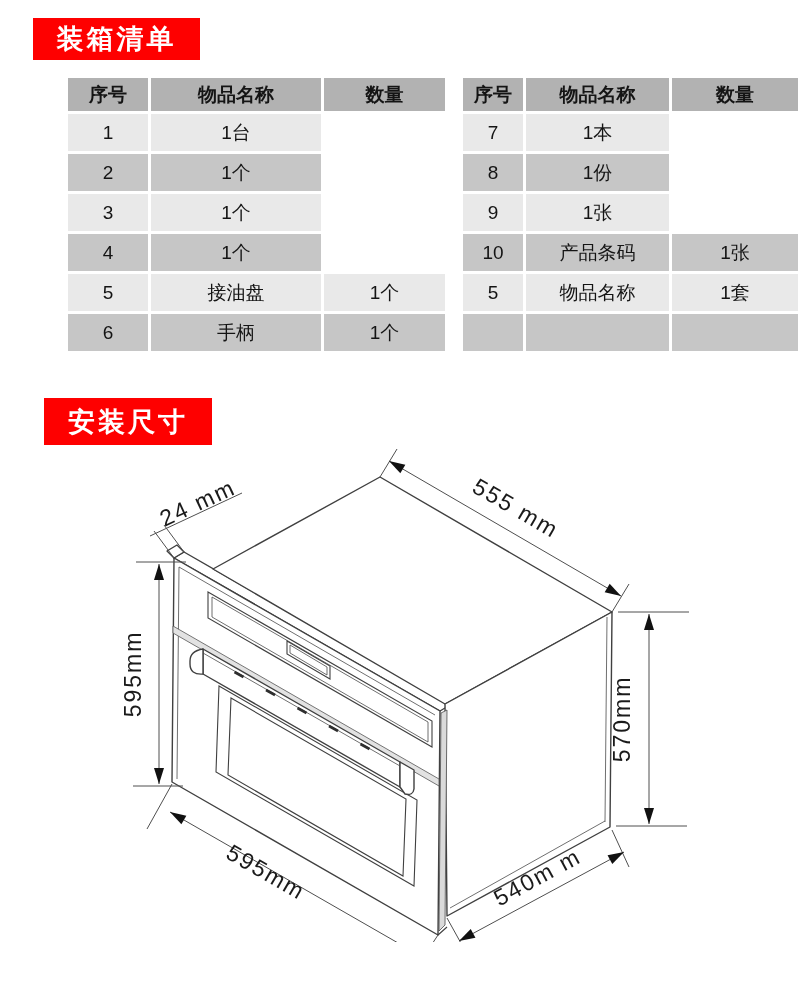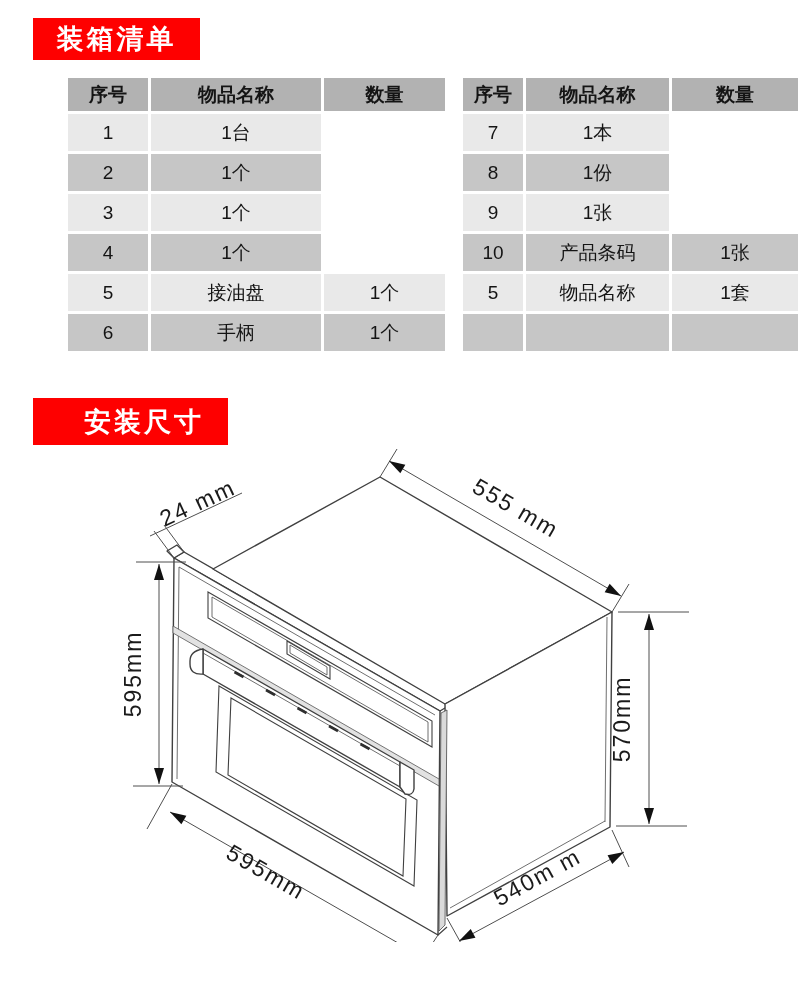--- a/index.html
+++ b/index.html
@@ -2,21 +2,21 @@
 <html><head>
 <meta charset="utf-8">
 <style>
   html,body{margin:0;padding:0;background:#ffffff;}
   .page{position:relative;width:800px;height:942px;background:#ffffff;overflow:hidden;
         font-family:"Liberation Sans","DejaVu Sans",sans-serif;}
   .section-title{position:absolute;background:#fe0000;color:#ffffff;
         font-size:27px;font-weight:bold;letter-spacing:3px;
         display:flex;align-items:center;justify-content:center;}
   .st1{left:33px;top:18px;width:167px;height:42px;}
-  .st2{left:33px;top:398px;width:168px;height:47px;padding-left:27px;}
+  .st2{left:44px;top:398px;width:168px;height:47px;}
   .ptable{position:absolute;top:78px;}
   .ptable-left{left:33px;width:377px;}
   .ptable-right{left:428px;width:335px;}
   .trow{display:grid;column-gap:3px;margin-bottom:3px;padding-left:35px;}
   .ptable-left .trow{grid-template-columns:80px 170px 121px;}
   .ptable-right .trow{grid-template-columns:60px 143px 126px;}
   .trow div{display:flex;align-items:center;justify-content:center;
         font-size:19px;color:#141414;}
   .trow.head div{background:#b2b2b2;height:33px;font-weight:600;}
   .trow.r-light div{background:#e9e9e9;height:37px;}

